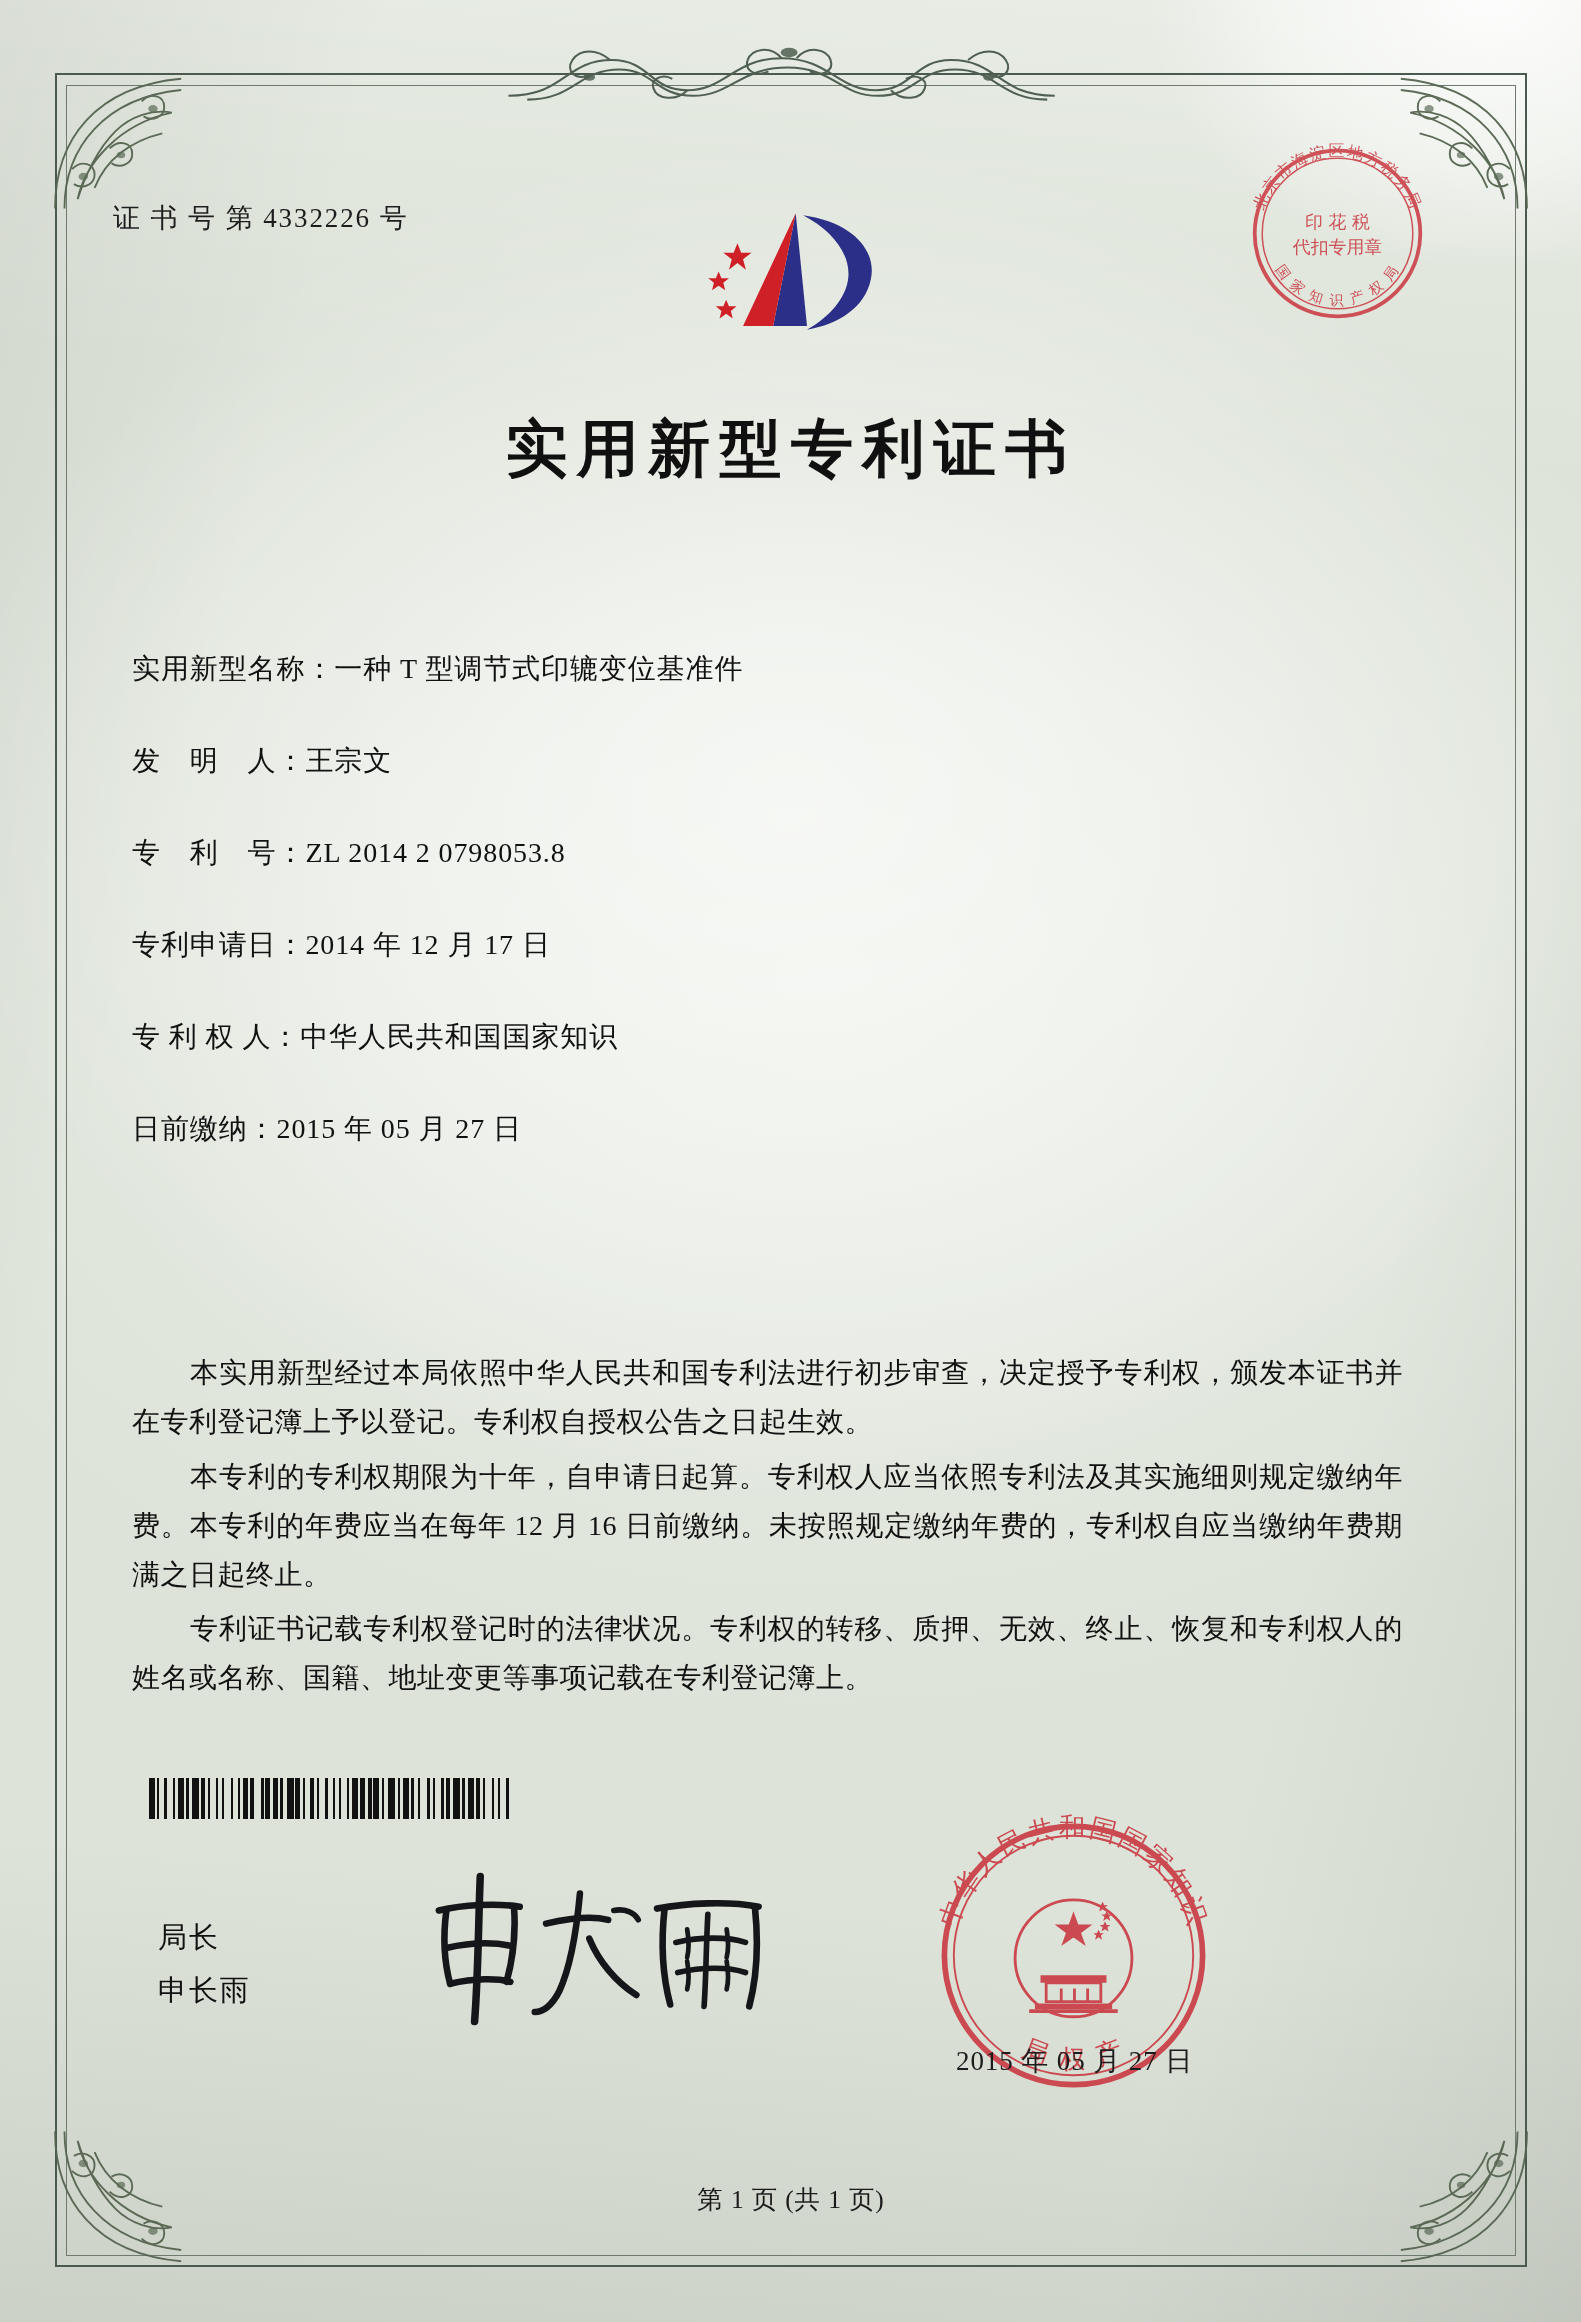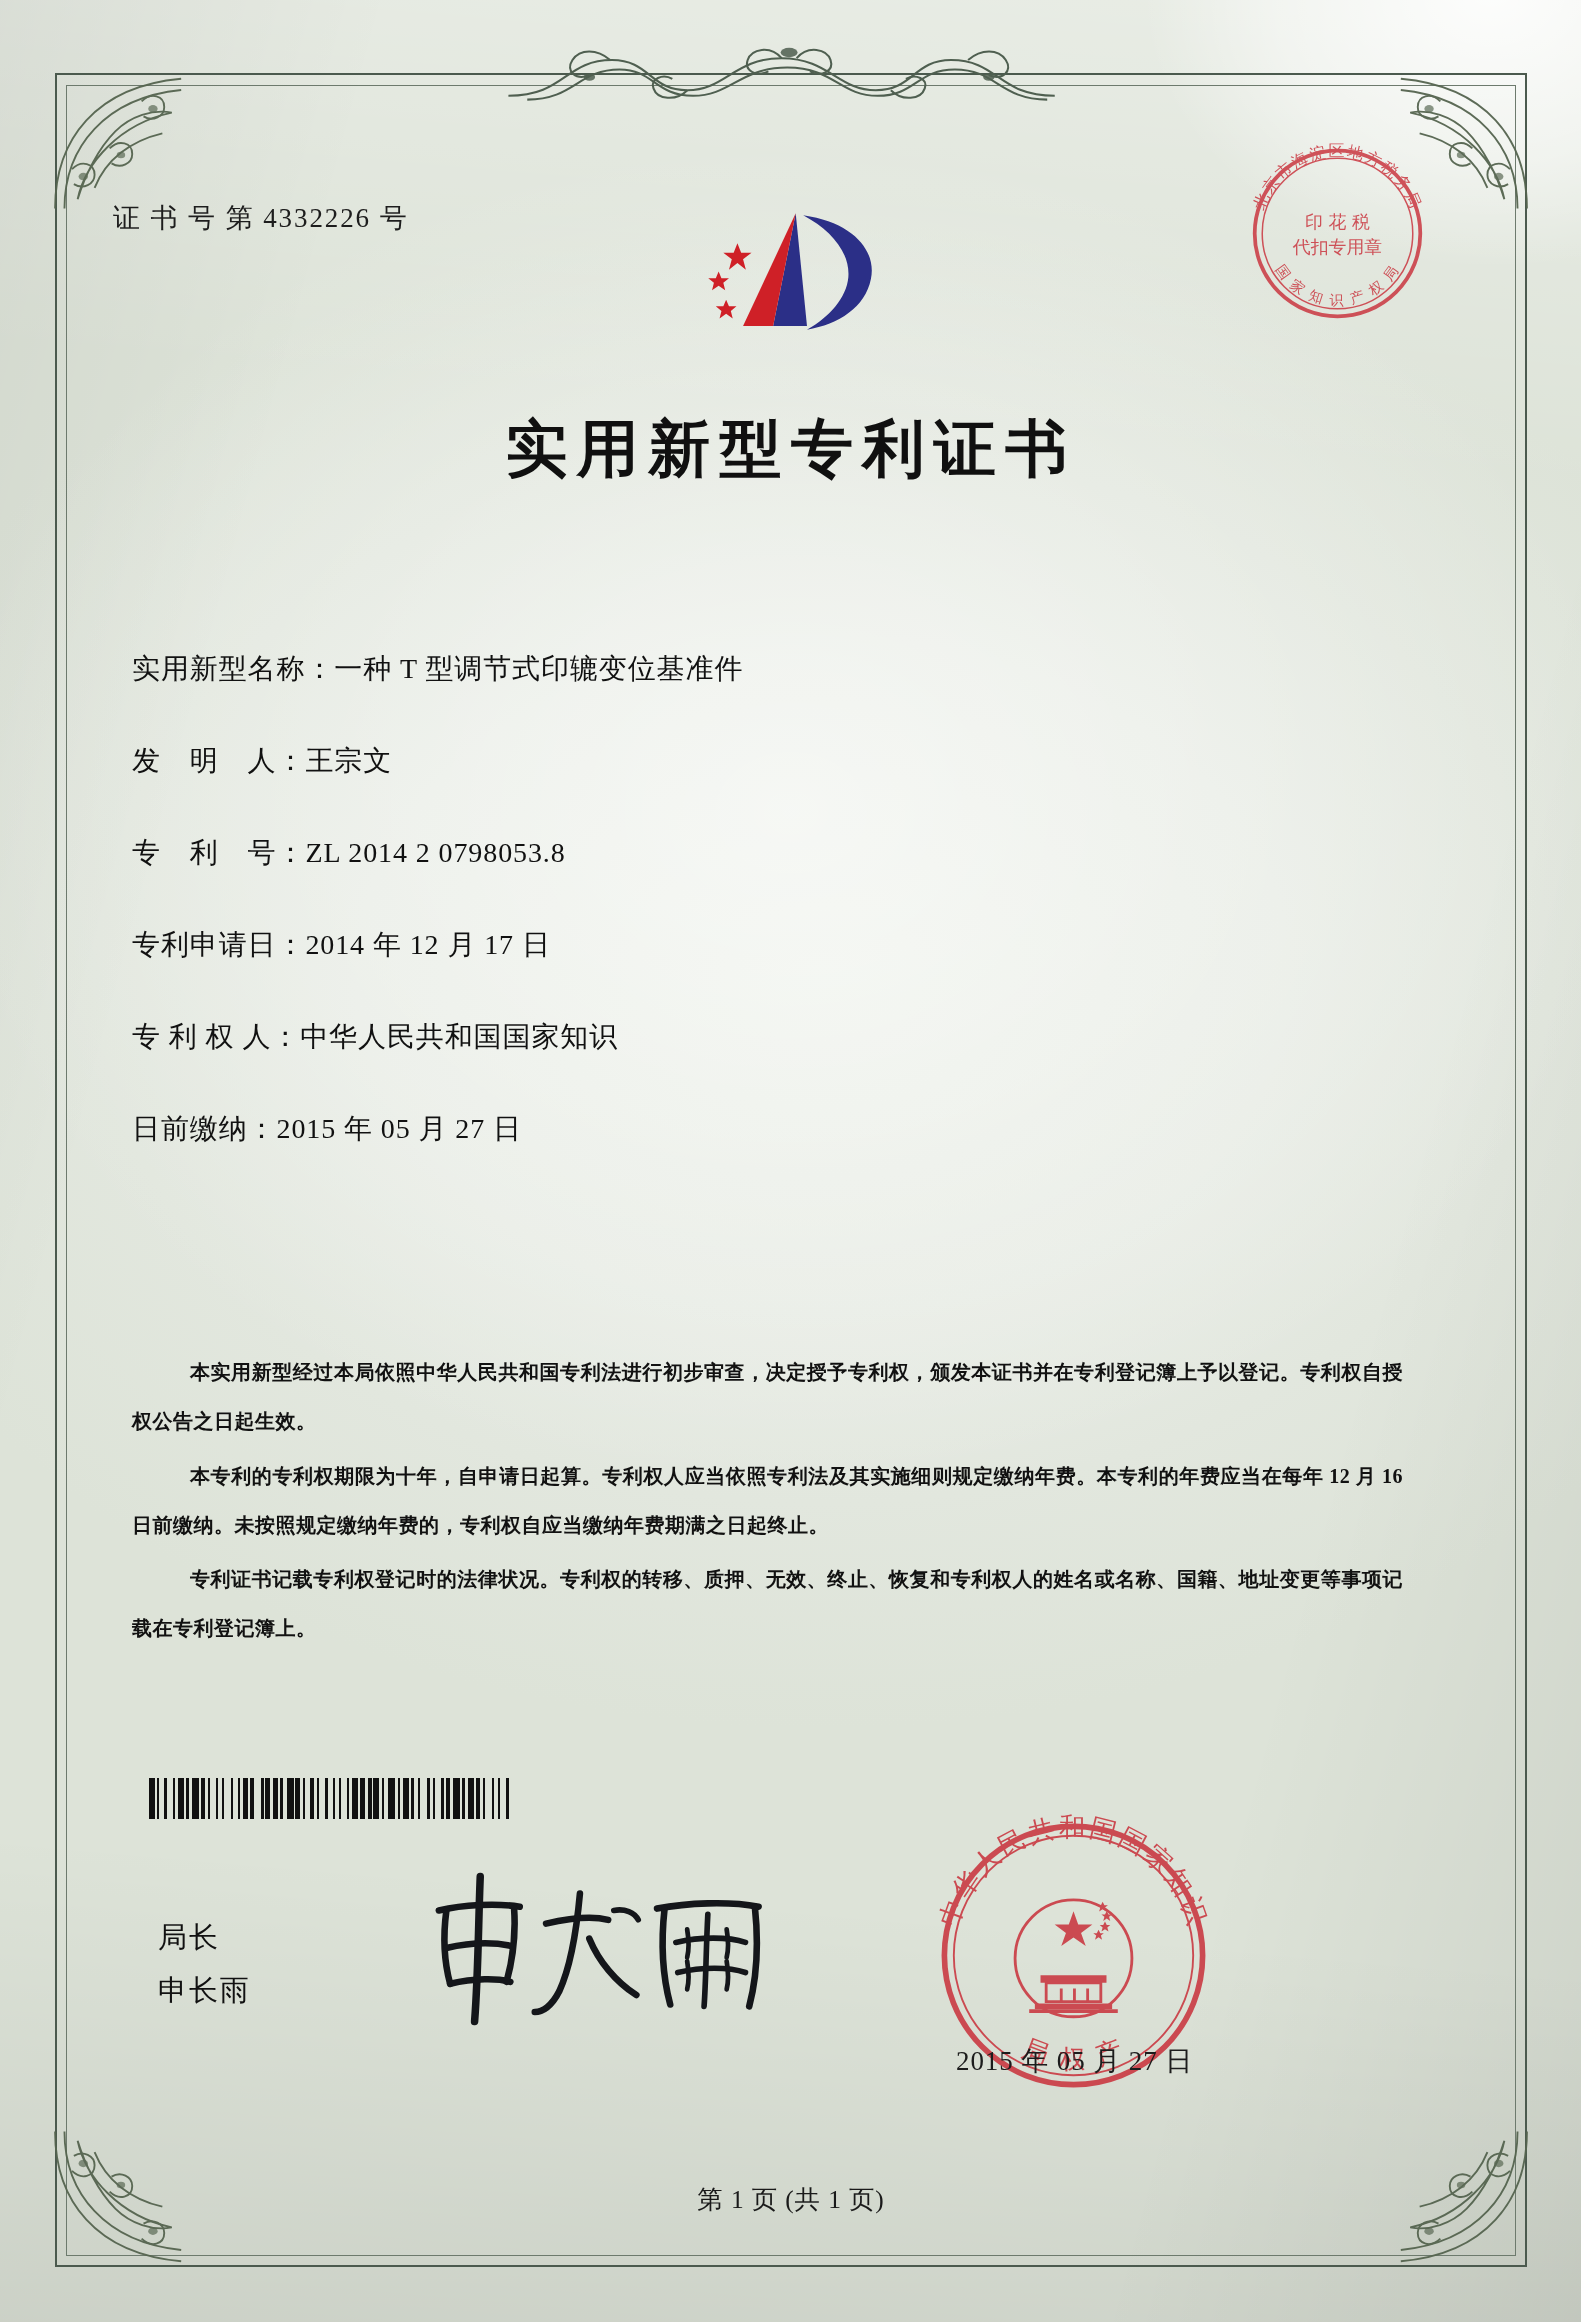--- a/index.html
+++ b/index.html
@@ -148,25 +148,24 @@
     white-space: nowrap;
     letter-spacing: 0.9px;
   }
 
   
   #body-text {
     position: absolute;
     left: 132px;
     top: 1348px;
     width: 1271px;
-    font-size: 20px;
+    font-size: 28px;
     line-height: 49px;
     color: #111;
     letter-spacing: 0.5px;
-    font-weight: bold;
   }
   #body-text p {
     margin: 0 0 5.6px 0;
     text-indent: 58px;
     text-align: justify;
   }
 
   
   #barcode {
     position: absolute;

